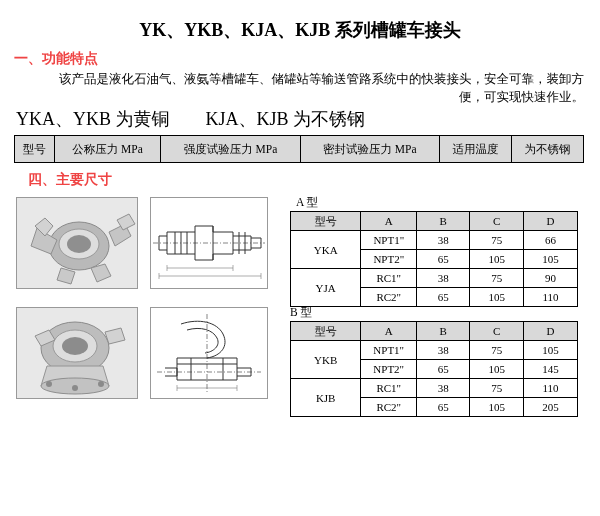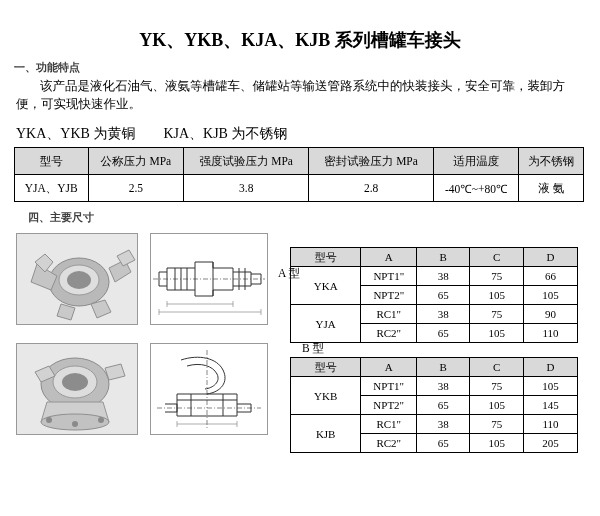--- a/index.html
+++ b/index.html
@@ -18,43 +18,44 @@
   .page {
     position: relative;
     width: 600px;
     height: 516px;
   }
   .title {
     text-align: center;
     font-size: 18px;
     font-weight: bold;
     letter-spacing: 0px;
-    padding-top: 28px;
+    padding-top: 18px;
     padding-bottom: 4px;
     font-family: "Liberation Serif", serif;
   }
   .sec-head {
-    color: #404040;
+    color: #ef4444;
     font-weight: bold;
-    font-size: 11px;
+    font-size: 14px;
     margin: 4px 0 2px 14px;
     font-family: "Liberation Serif", serif;
   }
   .para {
     font-size: 12.5px;
     line-height: 1.45;
     margin: 0 16px 0 16px;
     text-indent: 0;
   }
   .para-indent {
     text-indent: 24px;
+    text-align: right;
   }
   .matline {
-    font-size: 14px;
-    margin: 12px 0 0 16px;
+    font-size: 18px;
+    margin: 1px 0 0 16px;
     white-space: pre;
   }
   table.spec {
     border-collapse: collapse;
     margin: 4px 0 0 14px;
     width: 570px;
     font-size: 11.5px;
     font-family: "Liberation Serif", serif;
   }
   table.spec th, table.spec td {
@@ -93,22 +94,22 @@
   .box-a-photo { top: 4px; }
   .box-a-draw { left: 150px; top: 4px; }
   .box-b-photo { top: 114px; }
   .box-b-draw { left: 150px; top: 114px; }
 
   .type-label {
     position: absolute;
     font-size: 11.5px;
     font-family: "Liberation Serif", serif;
   }
-  .type-a-label { left: 278px; top: 2px; margin-top: 35px; }
-  .type-b-label { left: 302px; top: 112px; }
+  .type-a-label { left: 296px; top: 2px; }
+  .type-b-label { left: 290px; top: 112px; }
 
   table.dim {
     border-collapse: collapse;
     font-size: 11px;
     font-family: "Liberation Serif", serif;
     position: absolute;
     width: 288px;
   }
   .dim-a { left: 290px; top: 18px; }
   .dim-b { left: 290px; top: 128px; }
@@ -145,28 +146,20 @@
       <tr>
         <th>型号</th>
         <th>公称压力 MPa</th>
         <th>强度试验压力 MPa</th>
         <th>密封试验压力 MPa</th>
         <th>适用温度</th>
         <th>为不锈钢</th>
       </tr>
     </thead>
     <tbody>
-      <tr>
-        <td>YJA、YJB</td>
-        <td>2.5</td>
-        <td>3.8</td>
-        <td>2.8</td>
-        <td>-40℃~+80℃</td>
-        <td>液  氨</td>
-      </tr>
     </tbody>
   </table>
 
   <div class="sec-head" style="margin-top:8px;margin-left:28px;">四、主要尺寸</div>
 
   <div class="dim-wrap">
 
     <div class="img-box photo box-a-photo">
       <svg width="120" height="90" viewBox="0 0 120 90">
         <rect x="0" y="0" width="120" height="90" fill="#e8e8e8"></rect>

